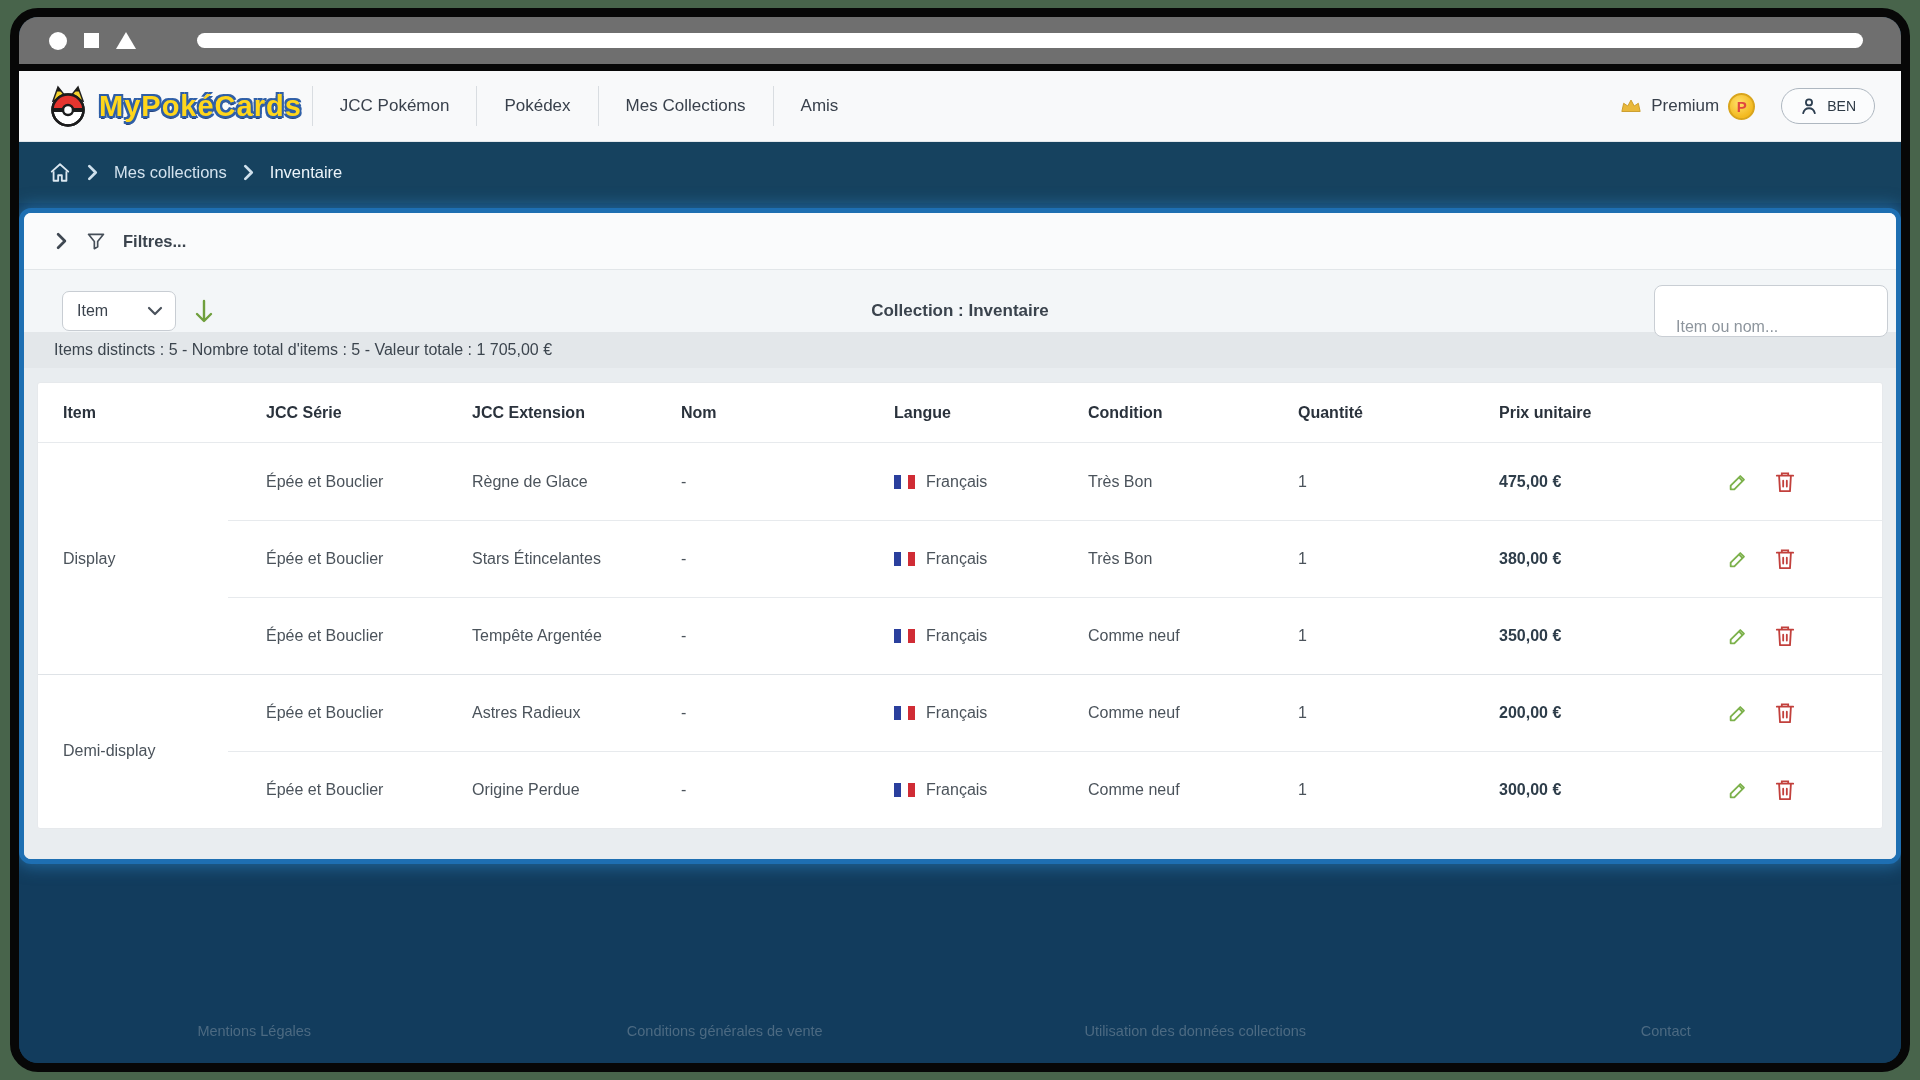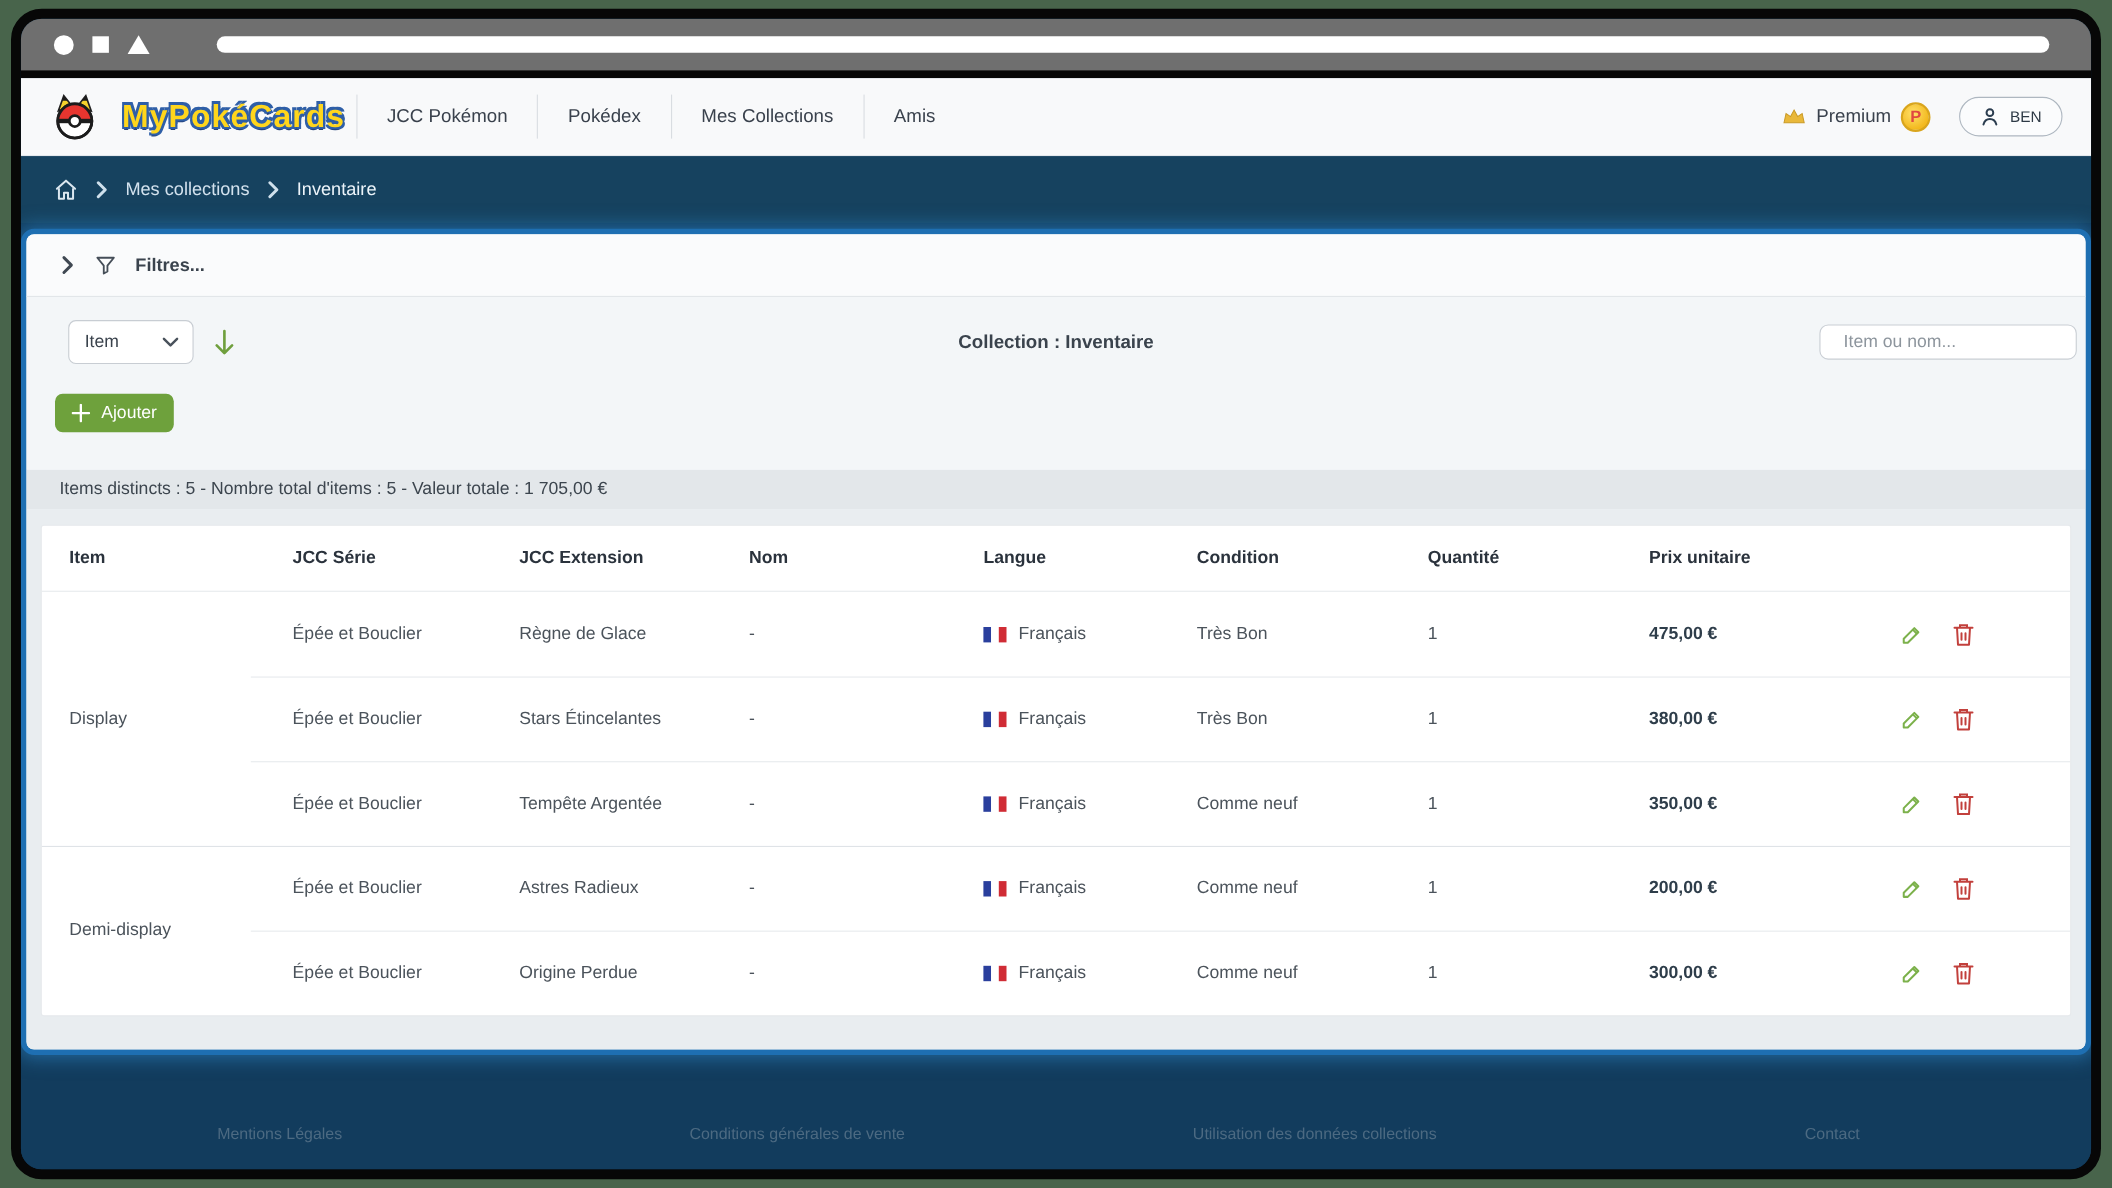--- a/index.html
+++ b/index.html
@@ -25,21 +25,21 @@
   .tb-circle { width:18px; height:18px; border-radius:50%; background:#fff; }
   .tb-square { width:15px; height:15px; background:#fff; }
   .tb-triangle { width:0; height:0; border-left:10px solid transparent; border-right:10px solid transparent; border-bottom:17px solid #fff; }
   .urlbar { flex:1; height:15px; background:#fff; border-radius:8px; margin-left:44px; border:none; outline:none; font-size:11px; padding:0 10px; color:#444; }
 
   
   .appheader {
     height:71px; flex:0 0 71px; background:#f8f9fa; border-bottom:1px solid #e2e6ea;
     display:flex; align-items:center; padding:0 26px;
   }
-  .logo { display:flex; align-items:center; gap:20px; margin-right:10px; }
+  .logo { display:flex; align-items:center; gap:8px; margin-right:10px; }
   .logo-text {
     font-size:29px; font-weight:800; letter-spacing:1px; color:#ffd61c;
     text-shadow:-2px -2px 0 #2f5fa7, 2px -2px 0 #2f5fa7, -2px 2px 0 #2f5fa7, 2px 2px 0 #2f5fa7, 0 3px 0 #24427c;
   }
   .nav { display:flex; align-items:center; height:100%; }
   .nav-item {
     display:flex; align-items:center; height:40px; padding:0 27px;
     border-left:1px solid #d9dde1; font-size:17px; color:#39414c; cursor:pointer;
   }
   .spacer { flex:1; }
@@ -85,23 +85,23 @@
     border:1px solid #c8cdd3; border-radius:7px;
     display:flex; align-items:center; justify-content:space-between;
     padding:0 12px 0 14px; font-size:16px; color:#3a424c; cursor:pointer;
   }
   .sortbtn { margin-left:18px; display:flex; align-items:center; cursor:pointer; }
   .collection-title {
     position:absolute; left:50%; top:31px; transform:translateX(-50%);
     font-weight:700; font-size:17px; color:#3a434d; white-space:nowrap;
   }
   .searchbox {
-    margin-left:auto; width:234px; height:32px; background:#fff;
+    margin-left:auto; width:234px; height:52px; background:#fff;
     border:1px solid #c9ced4; border-radius:8px;
-    display:flex; align-items:center; gap:9px; padding:0 12px;
+    display:flex; align-items:flex-end; gap:9px; padding:0 12px;
   }
   .searchbox input { border:none; outline:none; flex:1; font-size:16px; color:#333; background:transparent; font-family:"Liberation Sans",sans-serif; }
   .searchbox input::placeholder { color:#8d959d; }
   .toolbar-row2 { margin-top:26px; padding-bottom:34px; }
   .addbtn {
     display:inline-flex; align-items:center; gap:10px; height:35px; padding:0 15px;
     background:#6ea13c; border:none; border-radius:7px; color:#fff; font-size:16px;
     font-family:"Liberation Sans",sans-serif; cursor:pointer;
   }
 
@@ -237,28 +237,20 @@
           </div>
           <div class="collection-title">Collection : Inventaire</div>
           <div class="searchbox">
             <svg width="19" height="19" viewBox="0 0 20 20">
               <circle cx="8.5" cy="8.5" r="6" fill="none" stroke="#7e868e" stroke-width="2"></circle>
               <path d="M13 13l5.5 5.5" stroke="#7e868e" stroke-width="2" stroke-linecap="round"></path>
             </svg>
             <input placeholder="Item ou nom..." style="">
           </div>
         </div>
-        <div class="toolbar-row2">
-          <button class="addbtn">
-            <svg width="17" height="17" viewBox="0 0 16 16">
-              <path d="M8 1v14M1 8h14" stroke="#fff" stroke-width="2" stroke-linecap="round"></path>
-            </svg>
-            <span>Ajouter</span>
-          </button>
-        </div>
       </div>
 
       <div class="summarybar">
         <span>Items distincts : 5 - Nombre total d'items : 5 - Valeur totale : 1 705,00 €</span>
       </div>
 
       <div class="tablewrap">
         <div class="tablecard">
 
           <div class="trow head">

